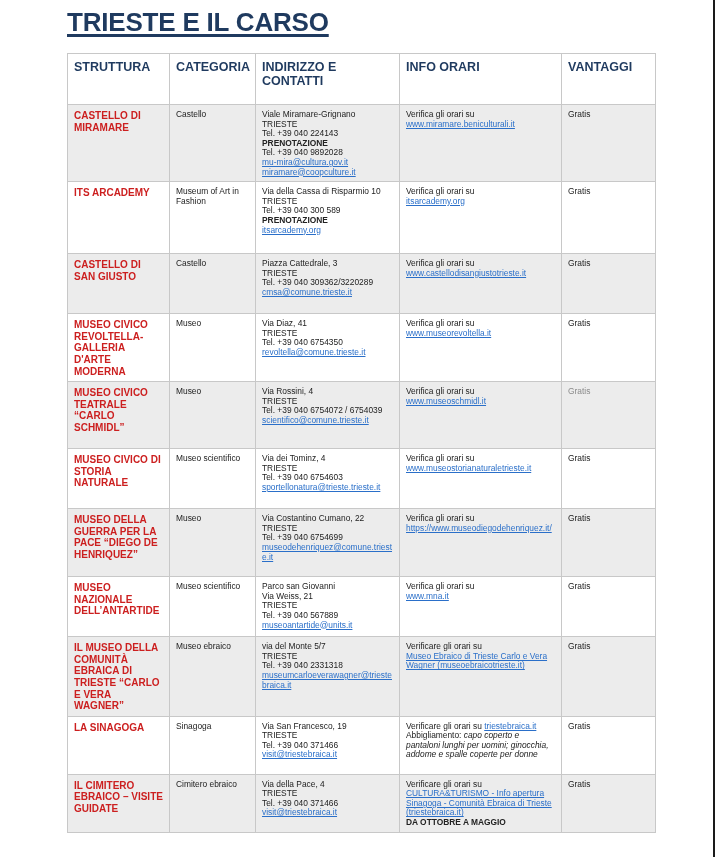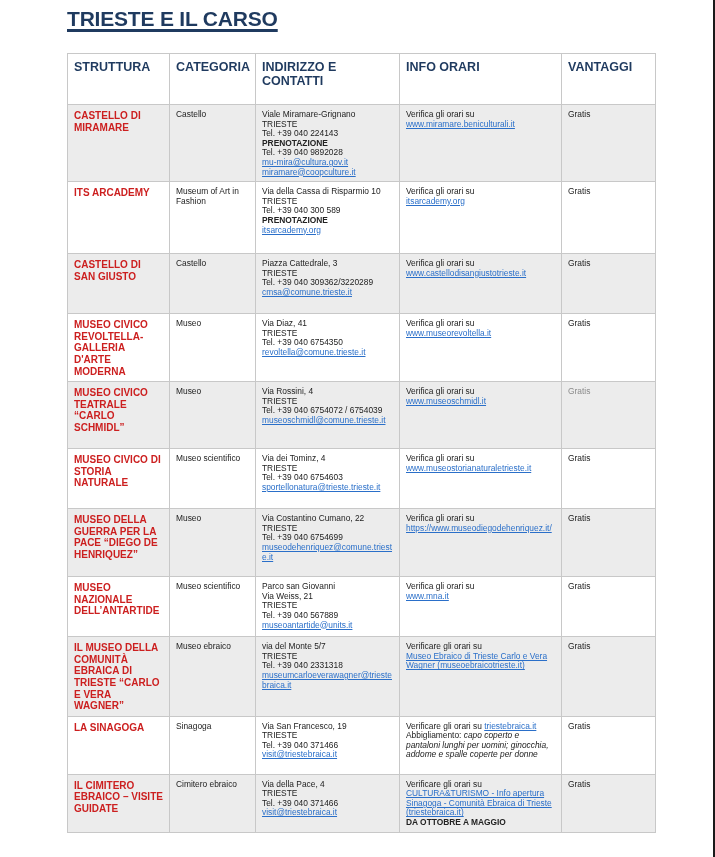--- a/index.html
+++ b/index.html
@@ -1,19 +1,19 @@
 <!DOCTYPE html>
 <html><head>
 <meta charset="utf-8">
 <style>
   html, body { margin: 0; padding: 0; background: #ffffff; }
   body { width: 715px; height: 857px; position: relative; overflow: hidden;
          font-family: "Liberation Sans", sans-serif; color: #222; }
   .page-title { position: absolute; left: 67px; top: 7px; margin: 0;
-         font-size: 21px; font-weight: bold; color: #1f3a5f;
+         font-size: 26px; font-weight: bold; color: #1f3a5f;
          text-decoration: underline; text-decoration-thickness: 3px; text-underline-offset: 3px;
          letter-spacing: -0.2px; }
   .right-bar { position: absolute; left: 713px; top: 0; width: 2px; height: 857px; background: #1a1a1a; }
   table.main { position: absolute; left: 67px; top: 53px; width: 588px;
          border-collapse: collapse; table-layout: fixed; border-radius: 28px; }
   table.main td, table.main th { border: 1px solid #c8c8c8; vertical-align: top;
          padding: 5px 6px 4px 6px; text-align: left; }
   th { font-size: 12.5px; font-weight: bold; color: #1f3a5f; line-height: 14px; height: 40px; padding-top: 6px !important; }
   td { font-size: 8.4px; line-height: 9.6px; color: #222; }
   tr.alt td { background: #ececec; }
@@ -101,21 +101,21 @@
         <td><span>Verifica gli orari su</span><a class="link" style="word-break:normal">www.museorevoltella.it</a></td>
         <td><span class="">Gratis</span></td>
       </tr>
       <tr class="alt" style="height: 67px;">
         <td><span class="name">MUSEO CIVICO TEATRALE “CARLO SCHMIDL”</span></td>
         <td><span>Museo</span></td>
         <td>
           <span class="line">Via Rossini, 4</span>
           <span class="line">TRIESTE</span>
           <span class="line">Tel. +39 040 6754072 / 6754039</span>
-          <a class="link">museoschmidl@comune.trieste.it</a>
+          <a class="link">scientifico@comune.trieste.it</a>
         </td>
         <td><span>Verifica gli orari su</span><a class="link" style="word-break:normal">www.museoschmidl.it</a></td>
         <td><span class="muted">Gratis</span></td>
       </tr>
       <tr style="height: 60px;">
         <td><span class="name">MUSEO CIVICO DI STORIA NATURALE</span></td>
         <td><span>Museo scientifico</span></td>
         <td>
           <span class="line">Via dei Tominz, 4</span>
           <span class="line">TRIESTE</span>

